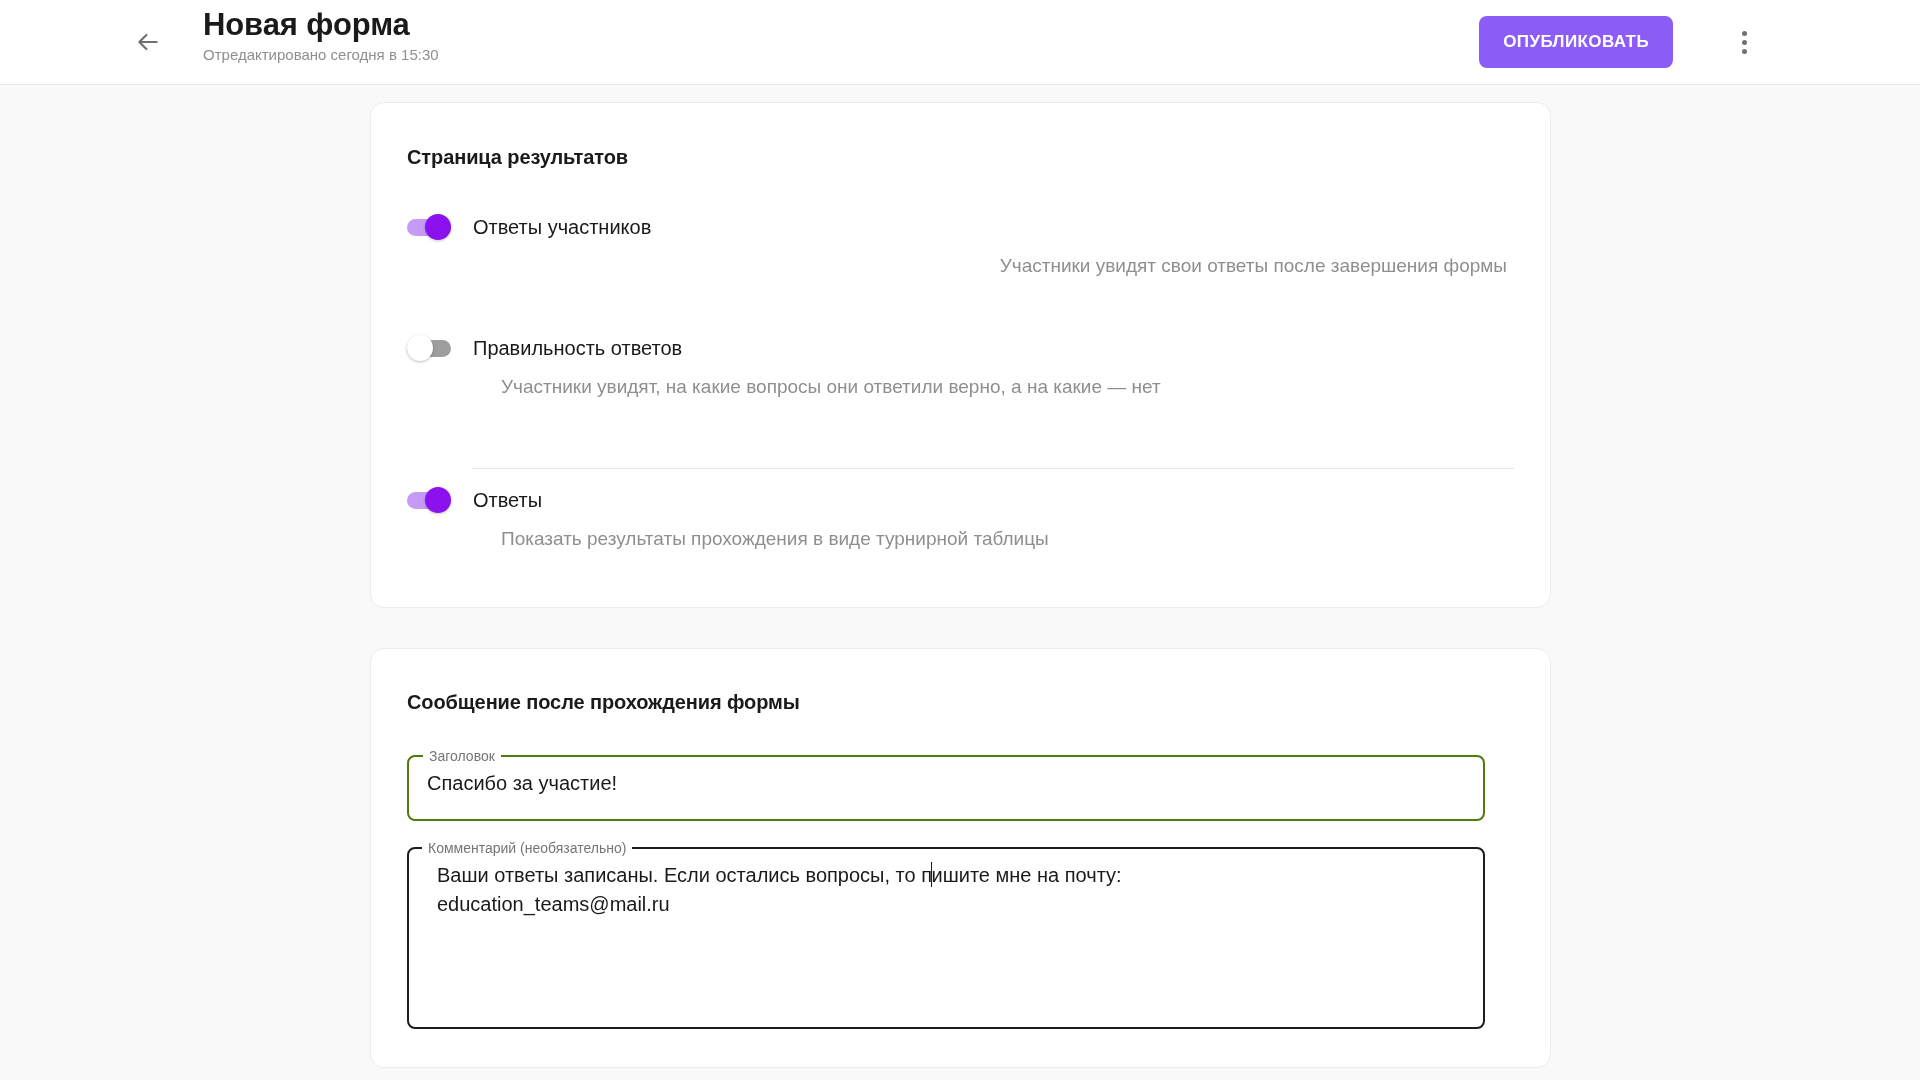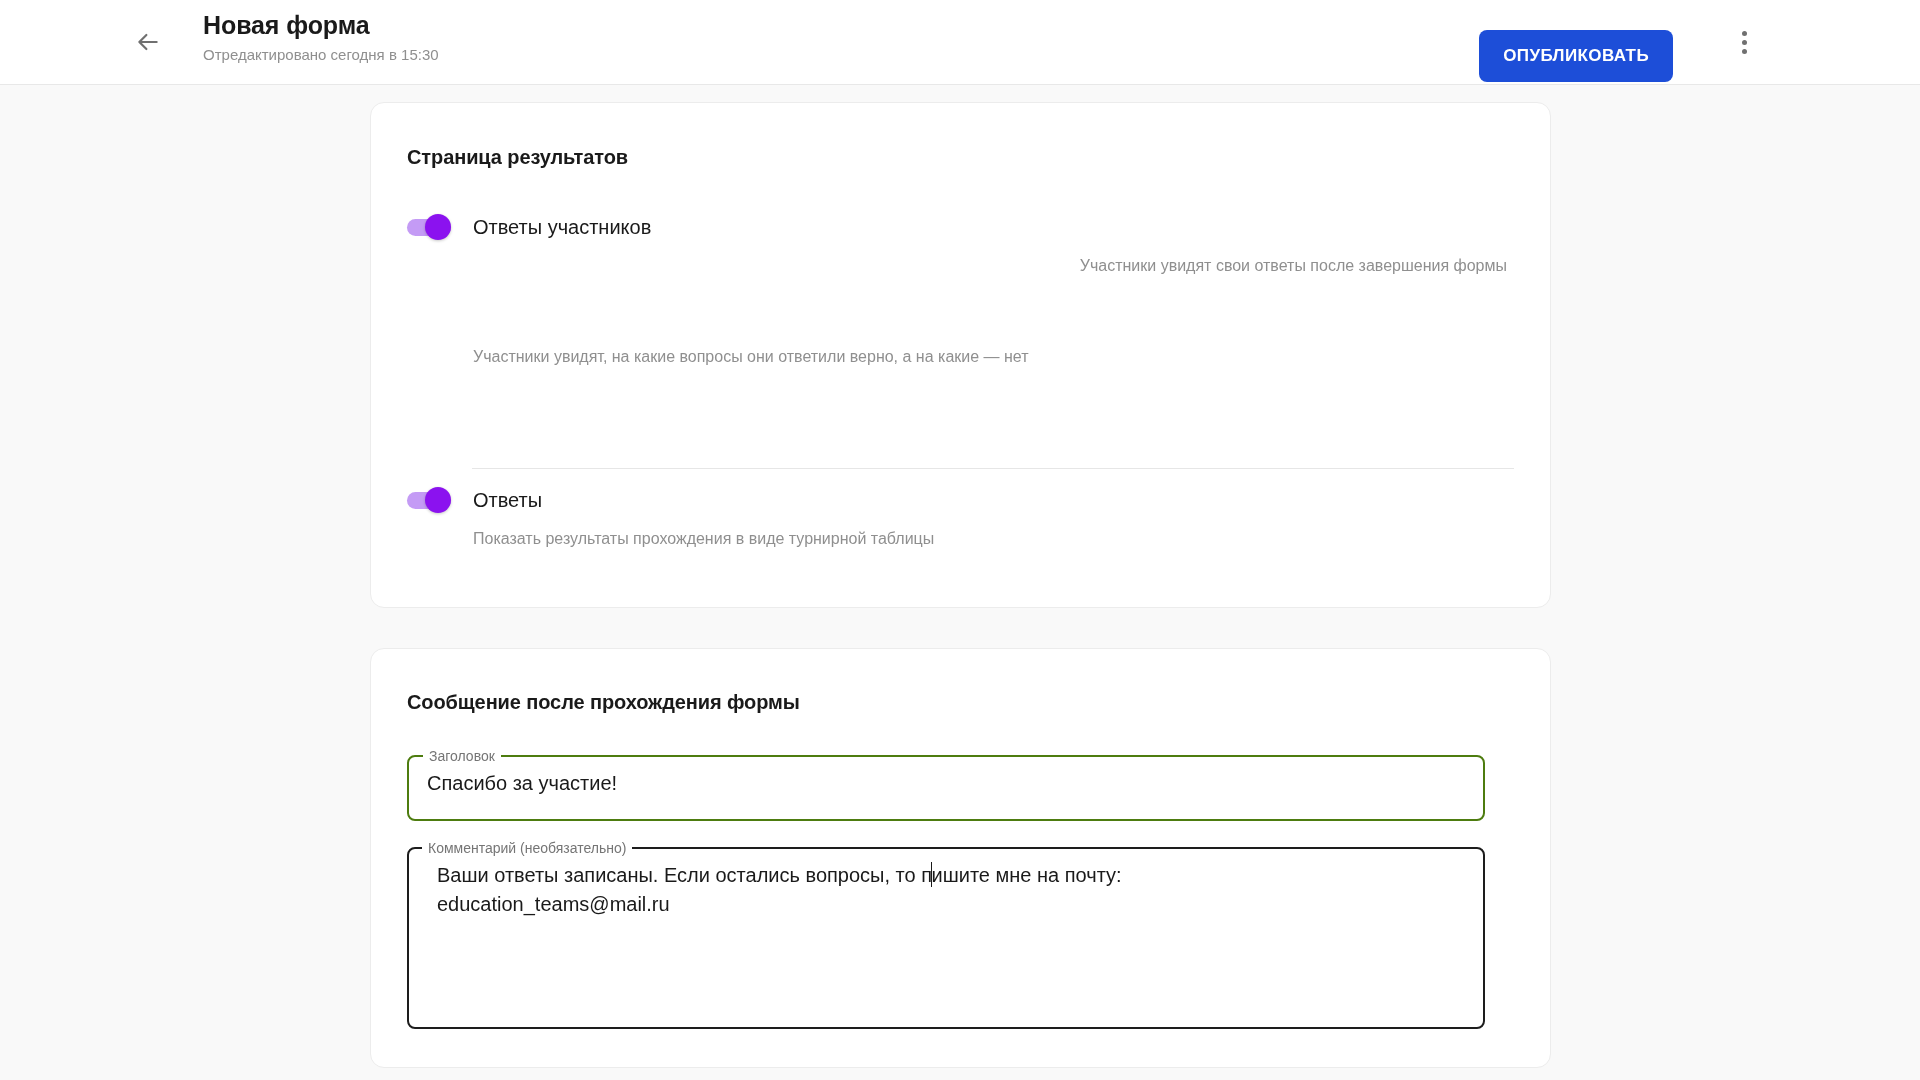--- a/index.html
+++ b/index.html
@@ -43,54 +43,53 @@
   }
   .back-button svg { display: block; }
 
   .header-titles {
     position: absolute;
     left: 203px;
     top: 10px;
   }
 
   .header-title {
-    font-size: 25px;
+    font-size: 31px;
     font-weight: 700;
     line-height: 30px;
     letter-spacing: -0.1px;
     color: #1a1a1a;
   }
 
   .header-subtitle {
     font-size: 15px;
     font-weight: 400;
     line-height: 20px;
     color: #8f8f8f;
     margin-top: 5px;
   }
 
   .publish-button {
     position: absolute;
     right: 247px;
     top: 16px;
     height: 52px;
     padding: 8px 24px;
-    background: #1d4ed8;
+    background: #8b5cf6;
     color: #ffffff;
     border: none;
     border-radius: 8px;
     font-family: "Liberation Sans", sans-serif;
     font-size: 17px;
     font-weight: 700;
     letter-spacing: 0.4px;
     cursor: pointer;
     display: flex;
     align-items: center;
     justify-content: center;
-    margin-top: 14px;
   }
 
   .kebab-button {
     position: absolute;
     right: 152px;
     top: 18px;
     width: 48px;
     height: 48px;
     display: flex;
     flex-direction: column;
@@ -197,23 +196,23 @@
 
   .toggle-label {
     margin-left: 22px;
     font-size: 20px;
     font-weight: 400;
     color: #1a1a1a;
     line-height: 26px;
   }
 
   .toggle-desc {
-    margin-left: 66px;
+    margin-left: 94px;
     margin-top: 13px;
-    font-size: 16px;
+    font-size: 19px;
     font-weight: 400;
     color: #8f8f8f;
     line-height: 22px;
   }
 
   .divider {
     position: absolute;
     left: 101px;
     top: 365px;
     width: 1042px;
@@ -324,20 +323,27 @@
         <span class="switch on">
           <span class="track"></span>
           <span class="knob"></span>
         </span>
         <span class="toggle-label">Ответы участников</span>
       </div>
       <div class="toggle-desc">Участники увидят свои ответы после завершения формы</div>
     </div>
 
     <div class="toggle-row toggle-row-2">
+      <div class="toggle-head">
+        <span class="switch off">
+          <span class="track"></span>
+          <span class="knob"></span>
+        </span>
+        <span class="toggle-label">Правильность ответов</span>
+      </div>
       <div class="toggle-desc">Участники увидят, на какие вопросы они ответили верно, а на какие — нет</div>
     </div>
 
     <div class="divider"></div>
 
     <div class="toggle-row toggle-row-3">
       <div class="toggle-head">
         <span class="switch on">
           <span class="track"></span>
           <span class="knob"></span>

